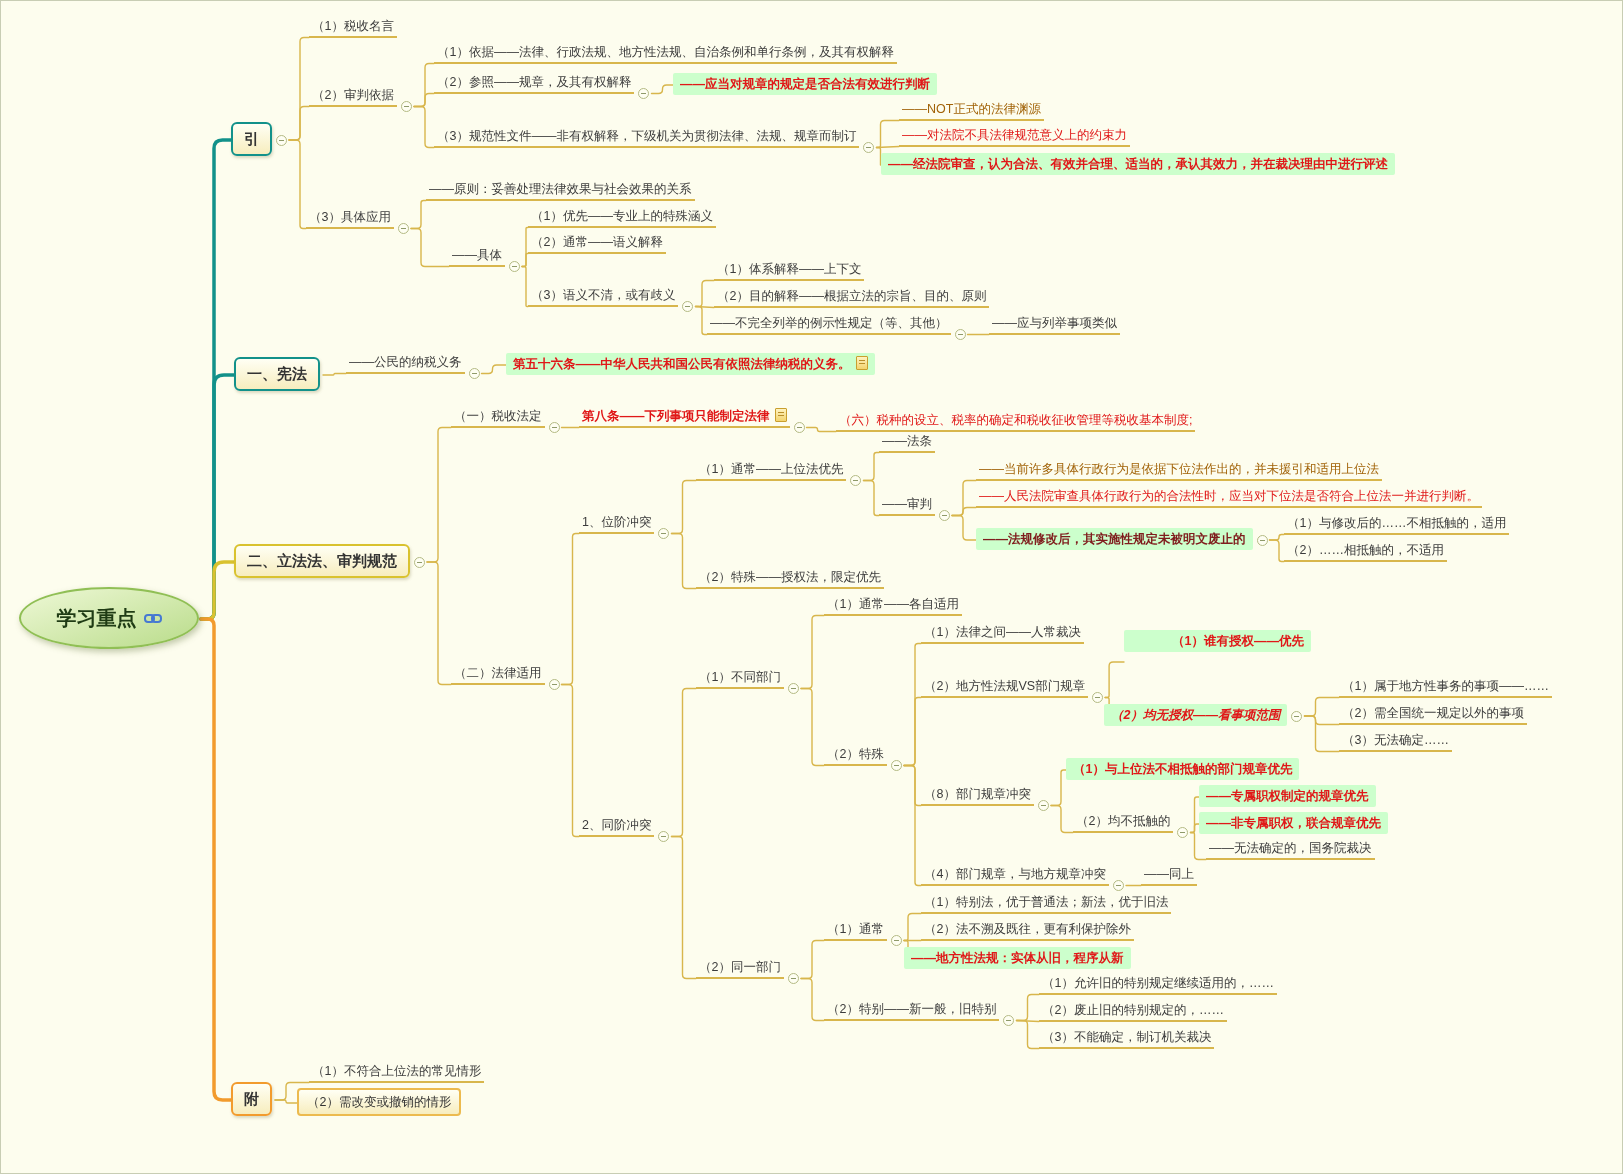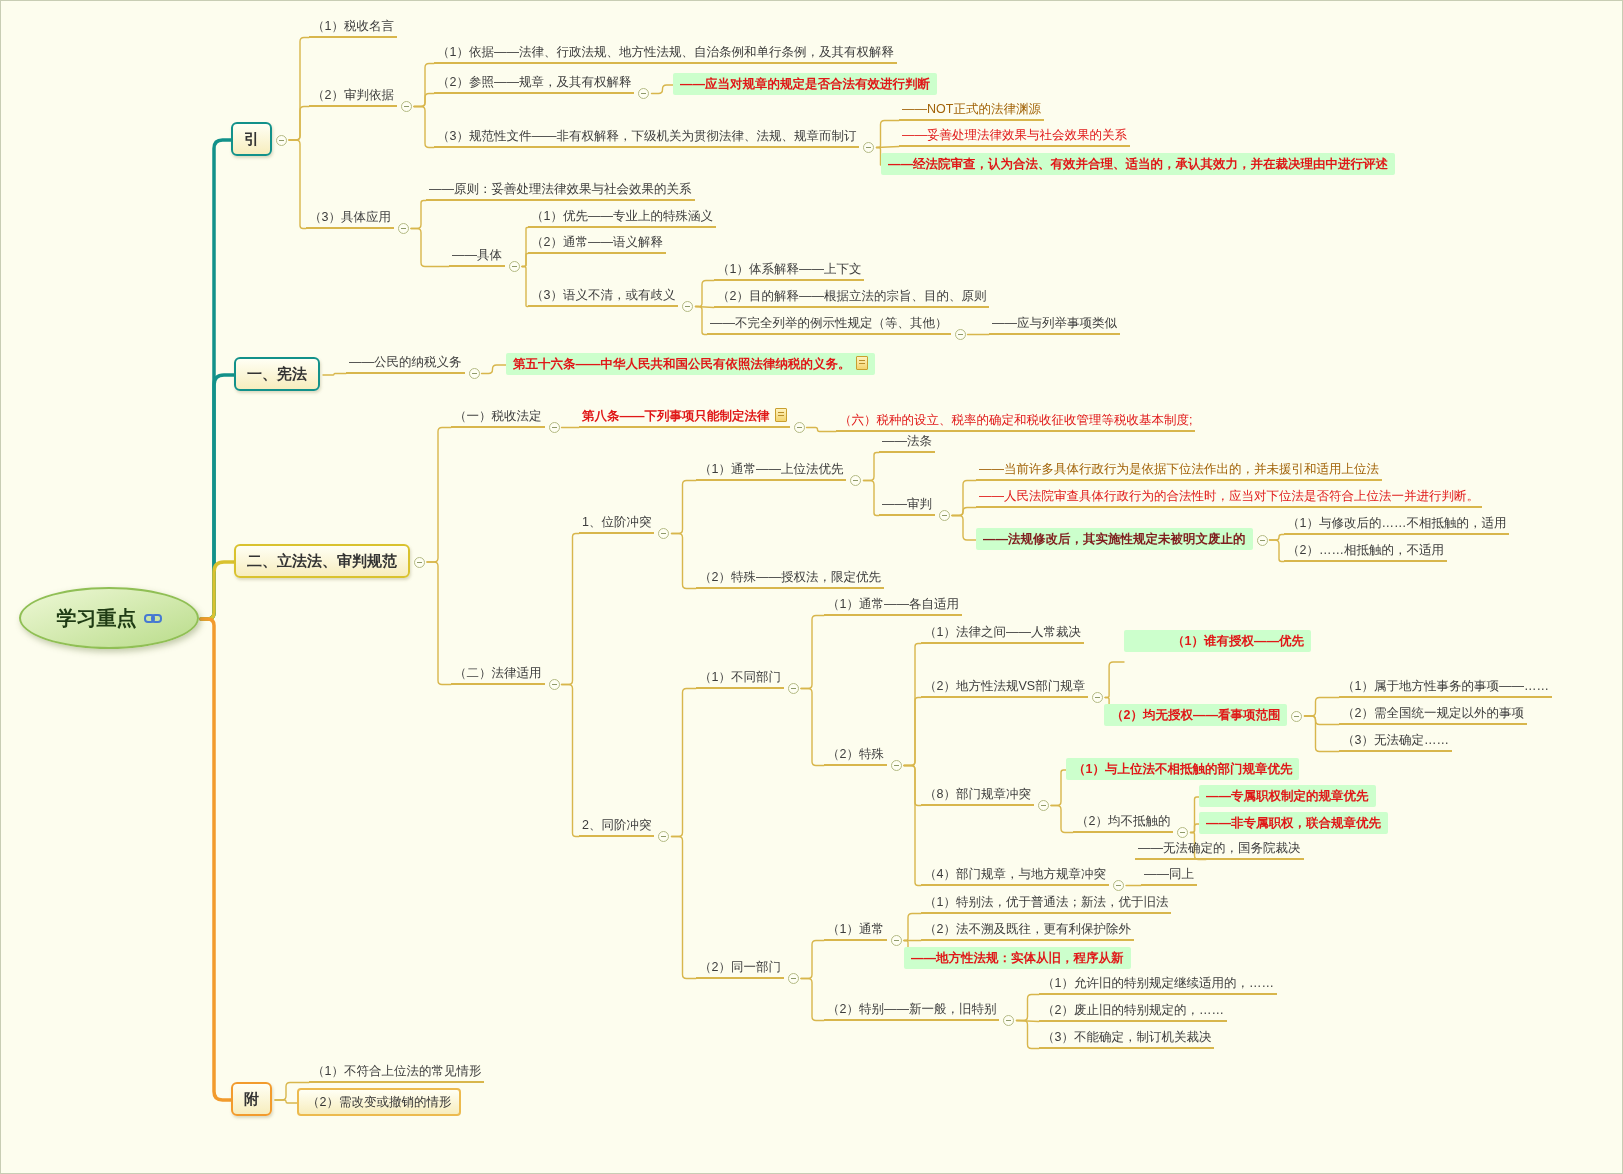--- a/index.html
+++ b/index.html
@@ -186,21 +186,21 @@
       <div class="node box-yellow" style="left: 233px; top: 560px;"><span>二、立法法、审判规范</span></div>
       <div class="node box-orange" style="left: 230px; top: 1098px;"><span>附</span></div>
       <div class="node u" style="left: 308px; top: 27px;"><span>（1）税收名言</span></div>
       <div class="node u" style="left: 308px; top: 96px;"><span>（2）审判依据</span></div>
       <div class="node u" style="left: 305px; top: 218px;"><span>（3）具体应用</span></div>
       <div class="node u" style="left: 433px; top: 53px;"><span>（1）依据——法律、行政法规、地方性法规、自治条例和单行条例，及其有权解释</span></div>
       <div class="node u" style="left: 433px; top: 83px;"><span>（2）参照——规章，及其有权解释</span></div>
       <div class="node hl" style="left: 672px; top: 83px;"><span>——应当对规章的规定是否合法有效进行判断</span></div>
       <div class="node u" style="left: 433px; top: 137px;"><span>（3）规范性文件——非有权解释，下级机关为贯彻法律、法规、规章而制订</span></div>
       <div class="node u-blue" style="left: 898px; top: 110px;"><span>——NOT正式的法律渊源</span></div>
-      <div class="node u-red" style="left: 898px; top: 136px;"><span>——妥善处理法律效果与社会效果的关系</span></div>
+      <div class="node u-red" style="left: 898px; top: 136px;"><span>——对法院不具法律规范意义上的约束力</span></div>
       <div class="node hl" style="left: 880px; top: 163px;"><span>——经法院审查，认为合法、有效并合理、适当的，承认其效力，并在裁决理由中进行评述</span></div>
       <div class="node u" style="left: 425px; top: 190px;"><span>——原则：妥善处理法律效果与社会效果的关系</span></div>
       <div class="node u" style="left: 448px; top: 256px;"><span>——具体</span></div>
       <div class="node u" style="left: 527px; top: 217px;"><span>（1）优先——专业上的特殊涵义</span></div>
       <div class="node u" style="left: 527px; top: 243px;"><span>（2）通常——语义解释</span></div>
       <div class="node u" style="left: 527px; top: 296px;"><span>（3）语义不清，或有歧义</span></div>
       <div class="node u" style="left: 713px; top: 270px;"><span>（1）体系解释——上下文</span></div>
       <div class="node u" style="left: 713px; top: 297px;"><span>（2）目的解释——根据立法的宗旨、目的、原则</span></div>
       <div class="node u" style="left: 706px; top: 324px;"><span>——不完全列举的例示性规定（等、其他）</span></div>
       <div class="node u" style="left: 988px; top: 324px;"><span>——应与列举事项类似</span></div>
@@ -221,30 +221,30 @@
       <div class="node hl-blue" style="left: 975px; top: 538px;"><span>——法规修改后，其实施性规定未被明文废止的</span></div>
       <div class="node u" style="left: 1283px; top: 524px;"><span>（1）与修改后的……不相抵触的，适用</span></div>
       <div class="node u" style="left: 1283px; top: 551px;"><span>（2）……相抵触的，不适用</span></div>
       <div class="node u" style="left: 695px; top: 678px;"><span>（1）不同部门</span></div>
       <div class="node u" style="left: 695px; top: 968px;"><span>（2）同一部门</span></div>
       <div class="node u" style="left: 823px; top: 605px;"><span>（1）通常——各自适用</span></div>
       <div class="node u" style="left: 823px; top: 755px;"><span>（2）特殊</span></div>
       <div class="node u" style="left: 920px; top: 633px;"><span>（1）法律之间——人常裁决</span></div>
       <div class="node u" style="left: 920px; top: 687px;"><span>（2）地方性法规VS部门规章</span></div>
       <div class="node hl" style="left: 1123px; top: 640px; padding-left: 48px;"><span>（1）谁有授权——优先</span></div>
-      <div class="node hl" style="left: 1103px; top: 714px;"><span>（2）均无授权——看事项范围</span></div>
+      <div class="node hl" style="left: 1103px; top: 714px; font-style: italic;"><span>（2）均无授权——看事项范围</span></div>
       <div class="node u" style="left: 1338px; top: 687px;"><span>（1）属于地方性事务的事项——……</span></div>
       <div class="node u" style="left: 1338px; top: 714px;"><span>（2）需全国统一规定以外的事项</span></div>
       <div class="node u" style="left: 1338px; top: 741px;"><span>（3）无法确定……</span></div>
       <div class="node u" style="left: 920px; top: 795px;"><span>（8）部门规章冲突</span></div>
       <div class="node hl" style="left: 1065px; top: 768px;"><span>（1）与上位法不相抵触的部门规章优先</span></div>
       <div class="node u" style="left: 1072px; top: 822px;"><span>（2）均不抵触的</span></div>
       <div class="node hl" style="left: 1198px; top: 795px;"><span>——专属职权制定的规章优先</span></div>
       <div class="node hl" style="left: 1198px; top: 822px;"><span>——非专属职权，联合规章优先</span></div>
-      <div class="node u" style="left: 1134px; top: 849px; text-align: right;"><span>——无法确定的，国务院裁决</span></div>
+      <div class="node u" style="left: 1205px; top: 849px; text-align: right;"><span>——无法确定的，国务院裁决</span></div>
       <div class="node u" style="left: 920px; top: 875px;"><span>（4）部门规章，与地方规章冲突</span></div>
       <div class="node u" style="left: 1140px; top: 875px;"><span>——同上</span></div>
       <div class="node u" style="left: 823px; top: 930px;"><span>（1）通常</span></div>
       <div class="node u" style="left: 920px; top: 903px;"><span>（1）特别法，优于普通法；新法，优于旧法</span></div>
       <div class="node u" style="left: 920px; top: 930px;"><span>（2）法不溯及既往，更有利保护除外</span></div>
       <div class="node hl" style="left: 903px; top: 957px;"><span>——地方性法规：实体从旧，程序从新</span></div>
       <div class="node u" style="left: 823px; top: 1010px;"><span>（2）特别——新一般，旧特别</span></div>
       <div class="node u" style="left: 1038px; top: 984px;"><span>（1）允许旧的特别规定继续适用的，……</span></div>
       <div class="node u" style="left: 1038px; top: 1011px;"><span>（2）废止旧的特别规定的，……</span></div>
       <div class="node u" style="left: 1038px; top: 1038px;"><span>（3）不能确定，制订机关裁决</span></div>

